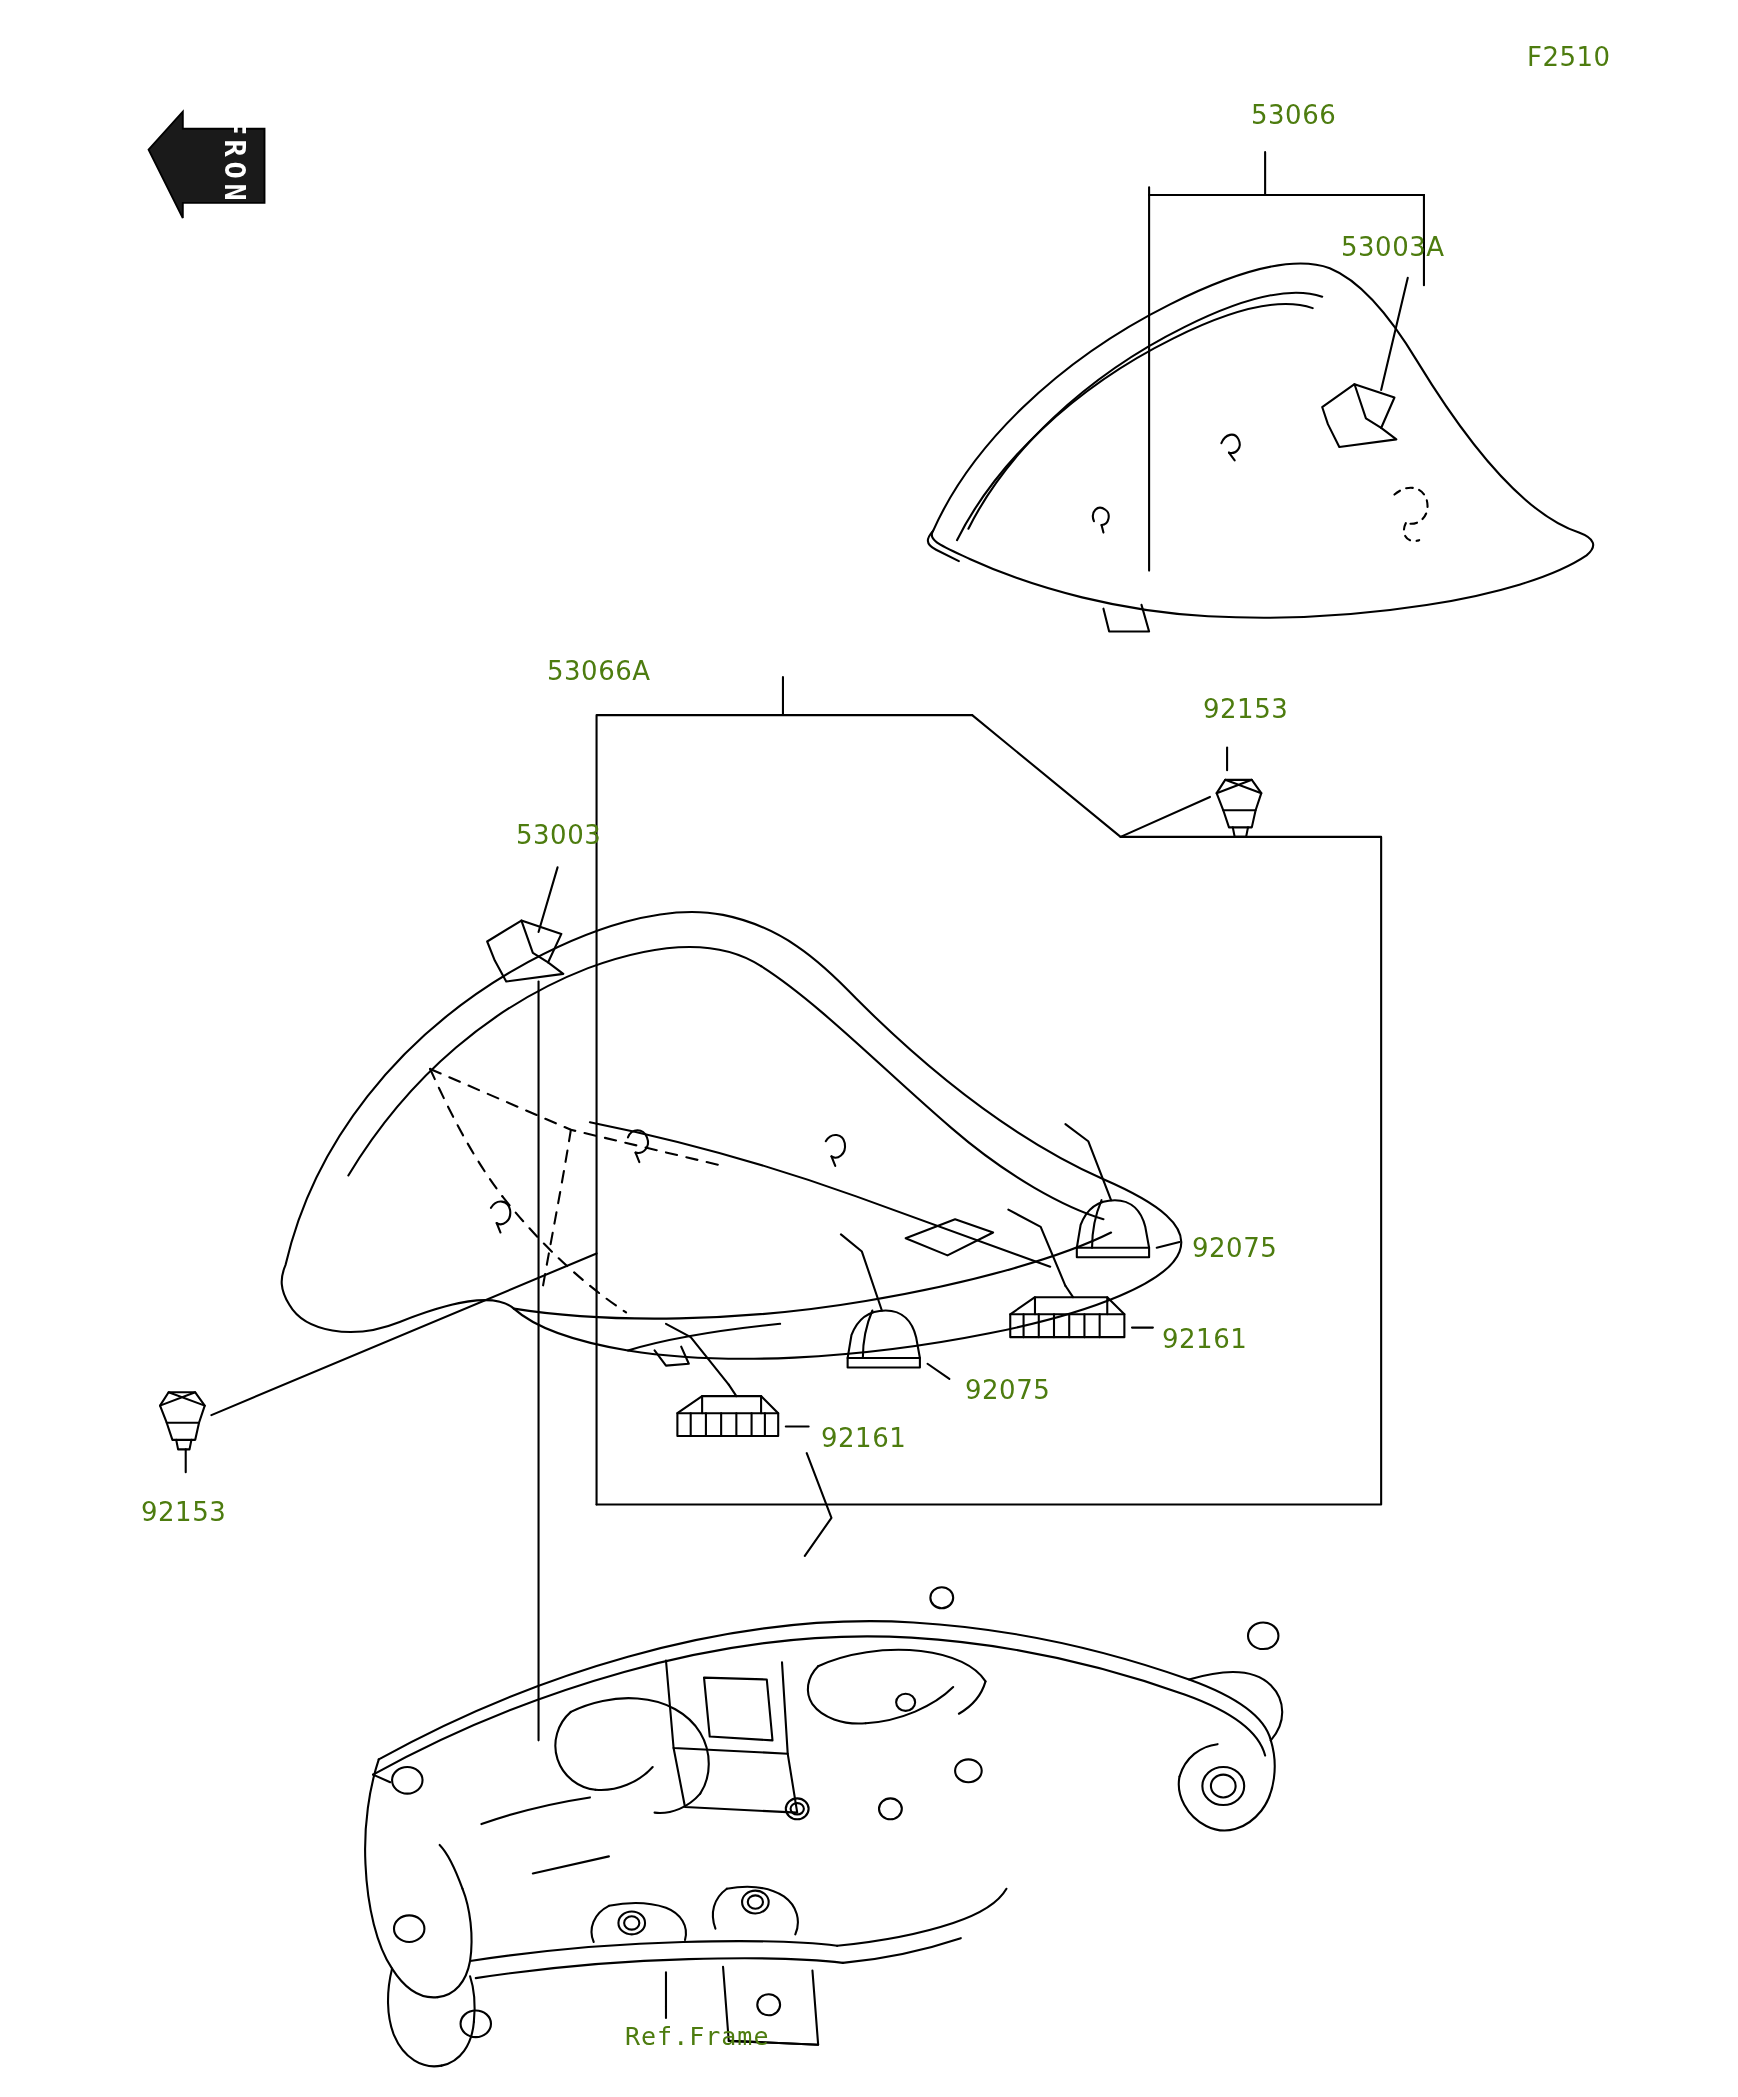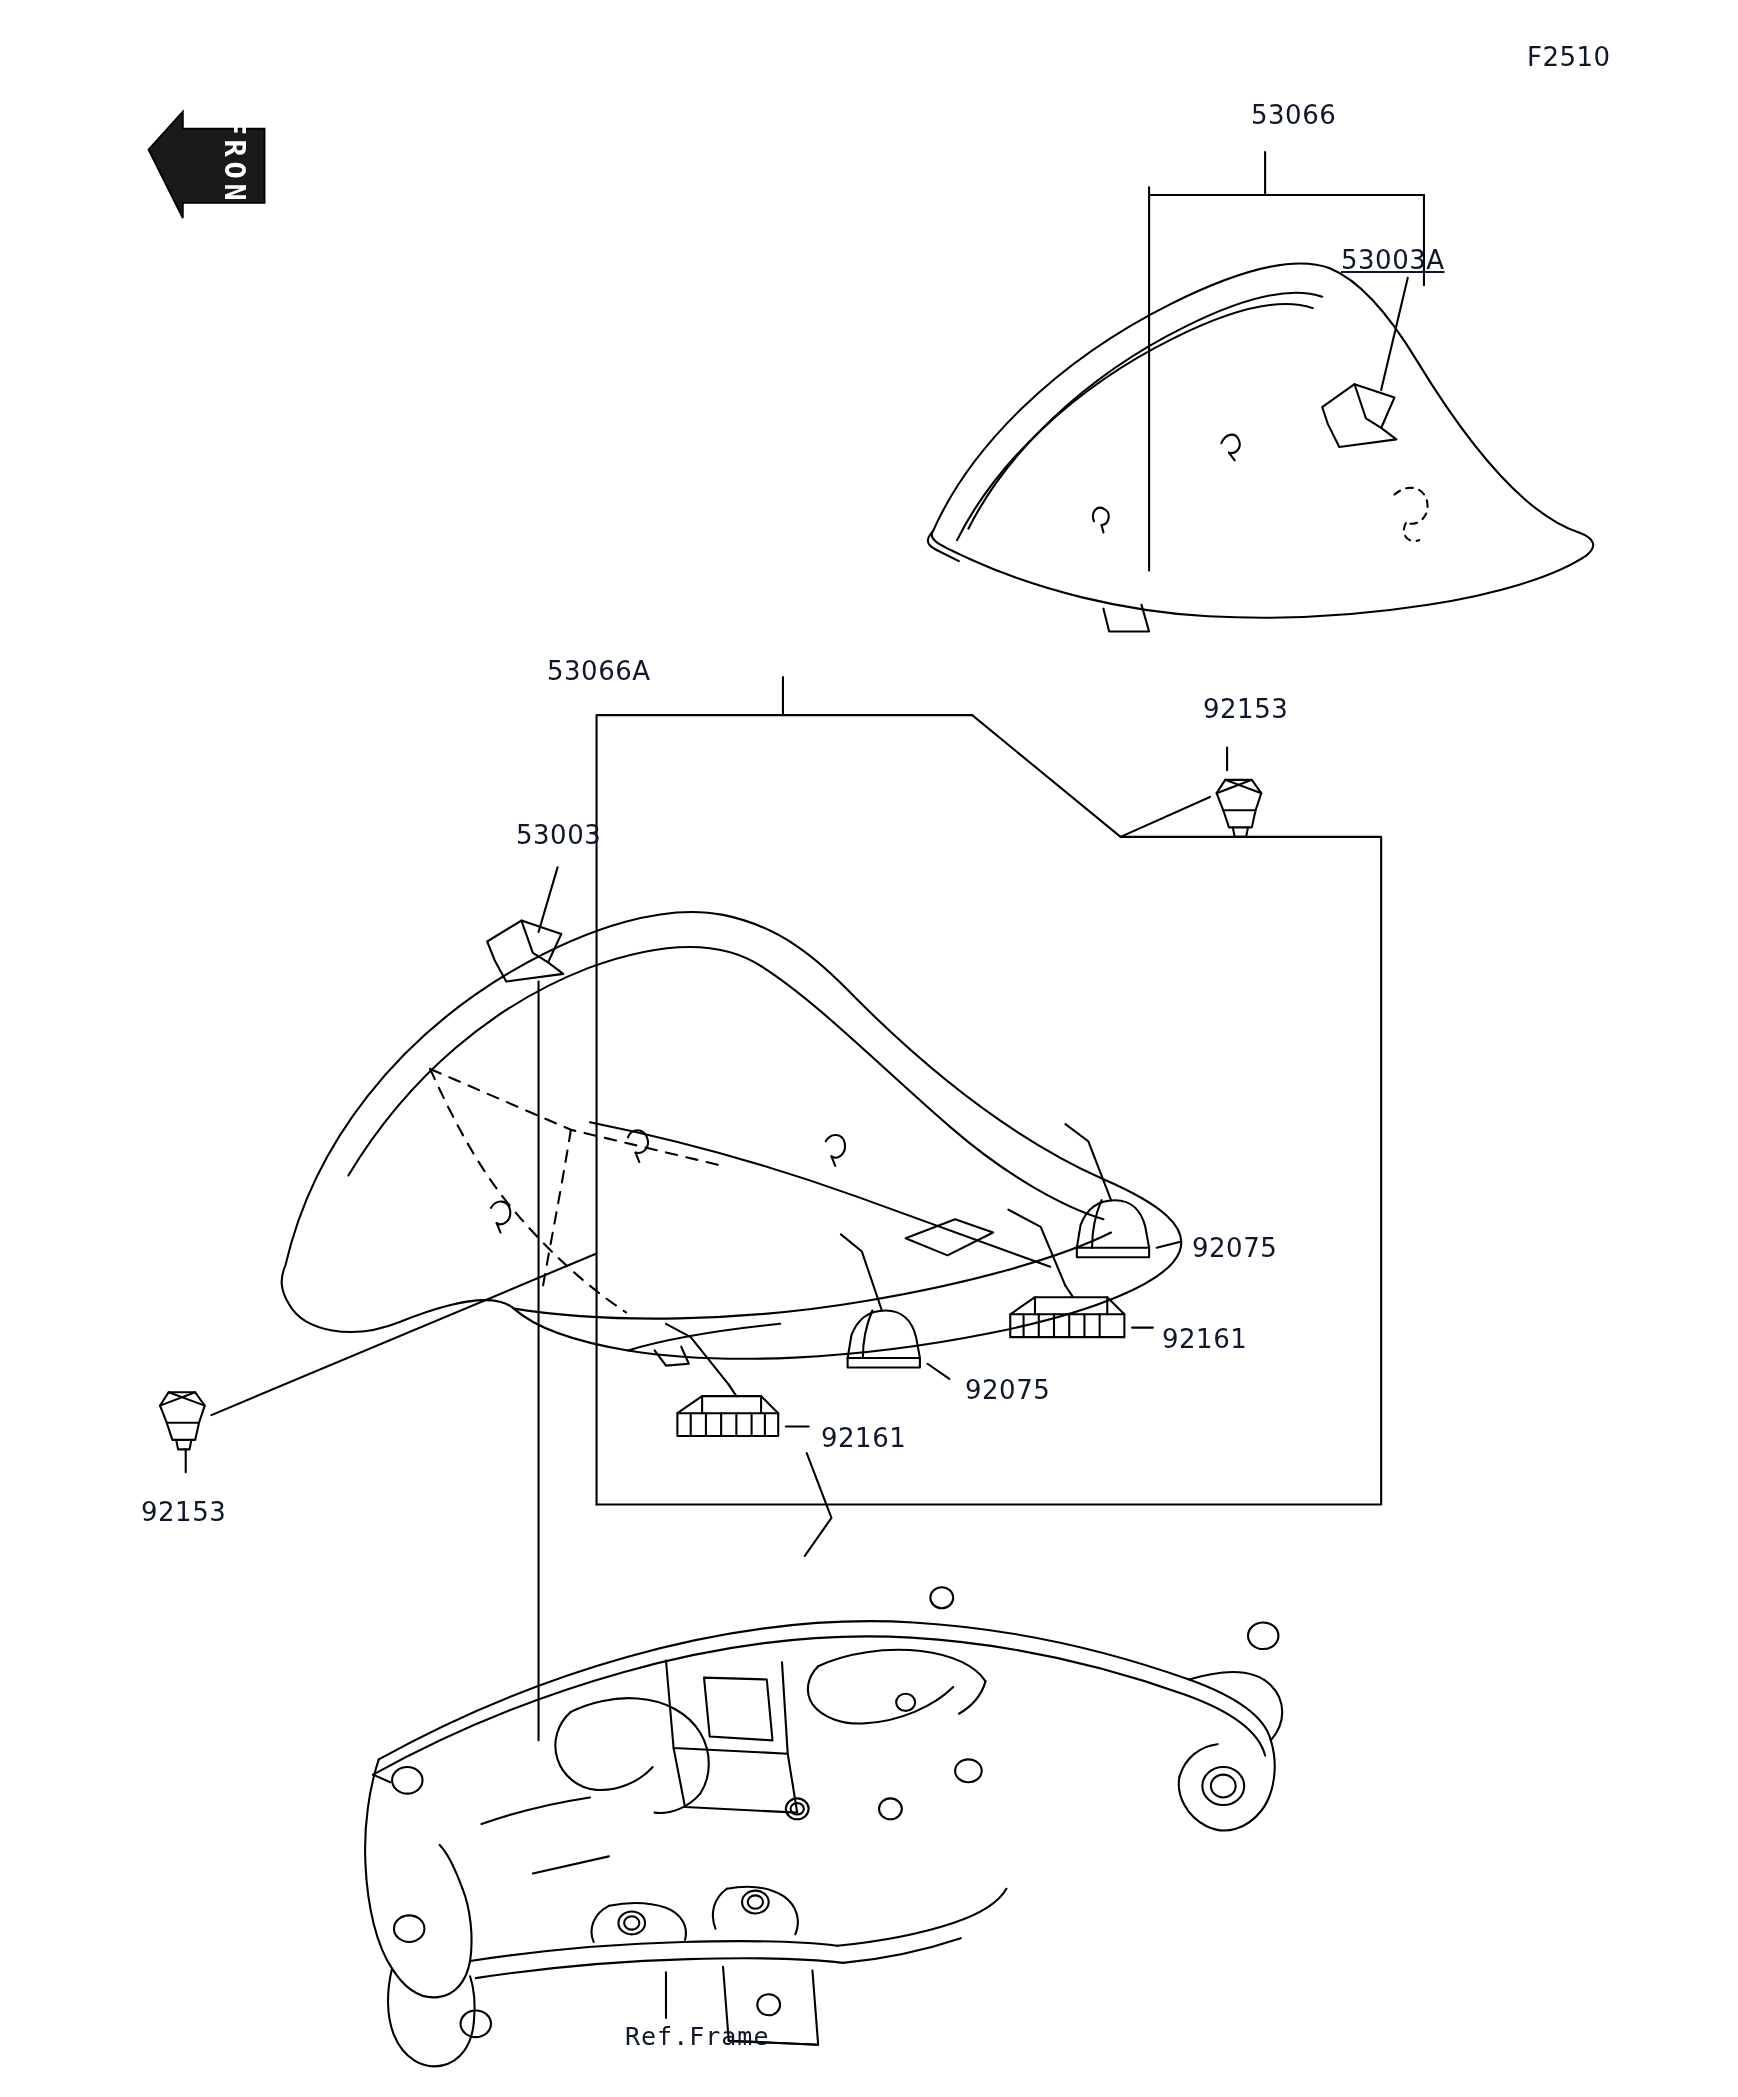--- a/index.html
+++ b/index.html
@@ -14,21 +14,21 @@
     position: relative;
     width: 1739px;
     height: 2097px;
     background: #ffffff;
     overflow: hidden;
   }
   .label {
     position: absolute;
     font-family: "DejaVu Sans", sans-serif;
     font-size: 26px;
-    color: #0f172a;
+    color: #4d7c0f;
     white-space: nowrap;
     letter-spacing: 0.5px;
   }
   .label.mono {
     font-family: "DejaVu Sans Mono", monospace;
     font-size: 25px;
     letter-spacing: 1px;
   }
   #diagram-svg {
     position: absolute;
@@ -280,21 +280,21 @@
 
       <path d="M700 2110 L700 2122"></path>
 
     </g>
   </svg>
 
   <div class="label" style="left:1527px; top:42px;">F2510</div>
 
   <div class="label" style="left:1227px; top:100px;margin-left:24px;">53066</div>
 
-  <div class="label" style="left:1341px; top:245px;text-decoration:underline;">53003A</div>
+  <div class="label" style="left:1341px; top:232px;">53003A</div>
 
   <div class="label" style="left:547px; top:656px;text-align:center;">53066A</div>
 
   <div class="label" style="left:1203px; top:694px;">92153</div>
 
   <div class="label" style="left:516px; top:820px;">53003</div>
 
   <div class="label" style="left:1192px; top:1233px;">92075</div>
 
   <div class="label" style="left:1162px; top:1324px;">92161</div>

